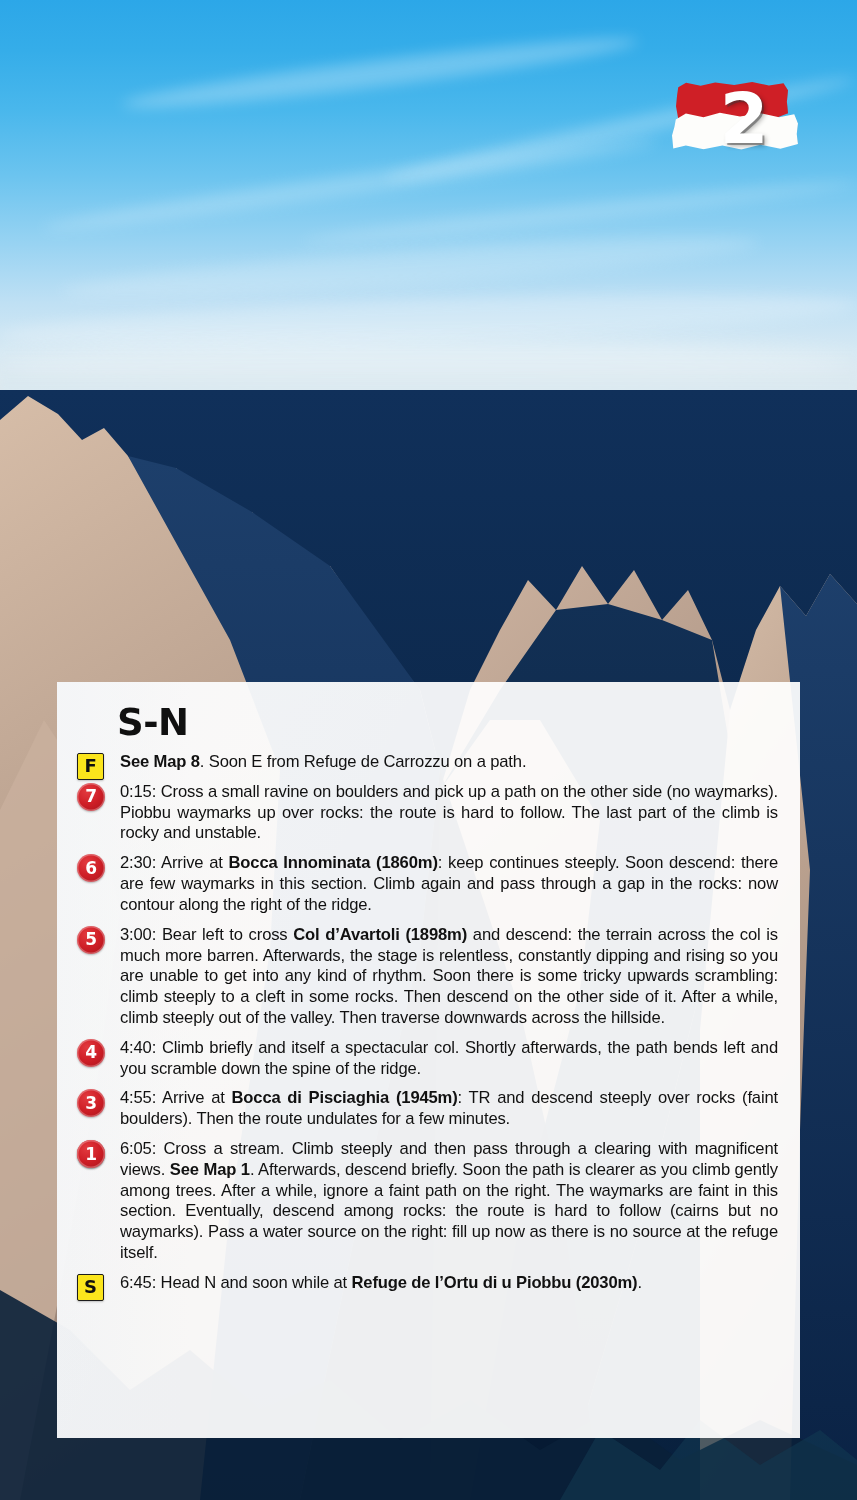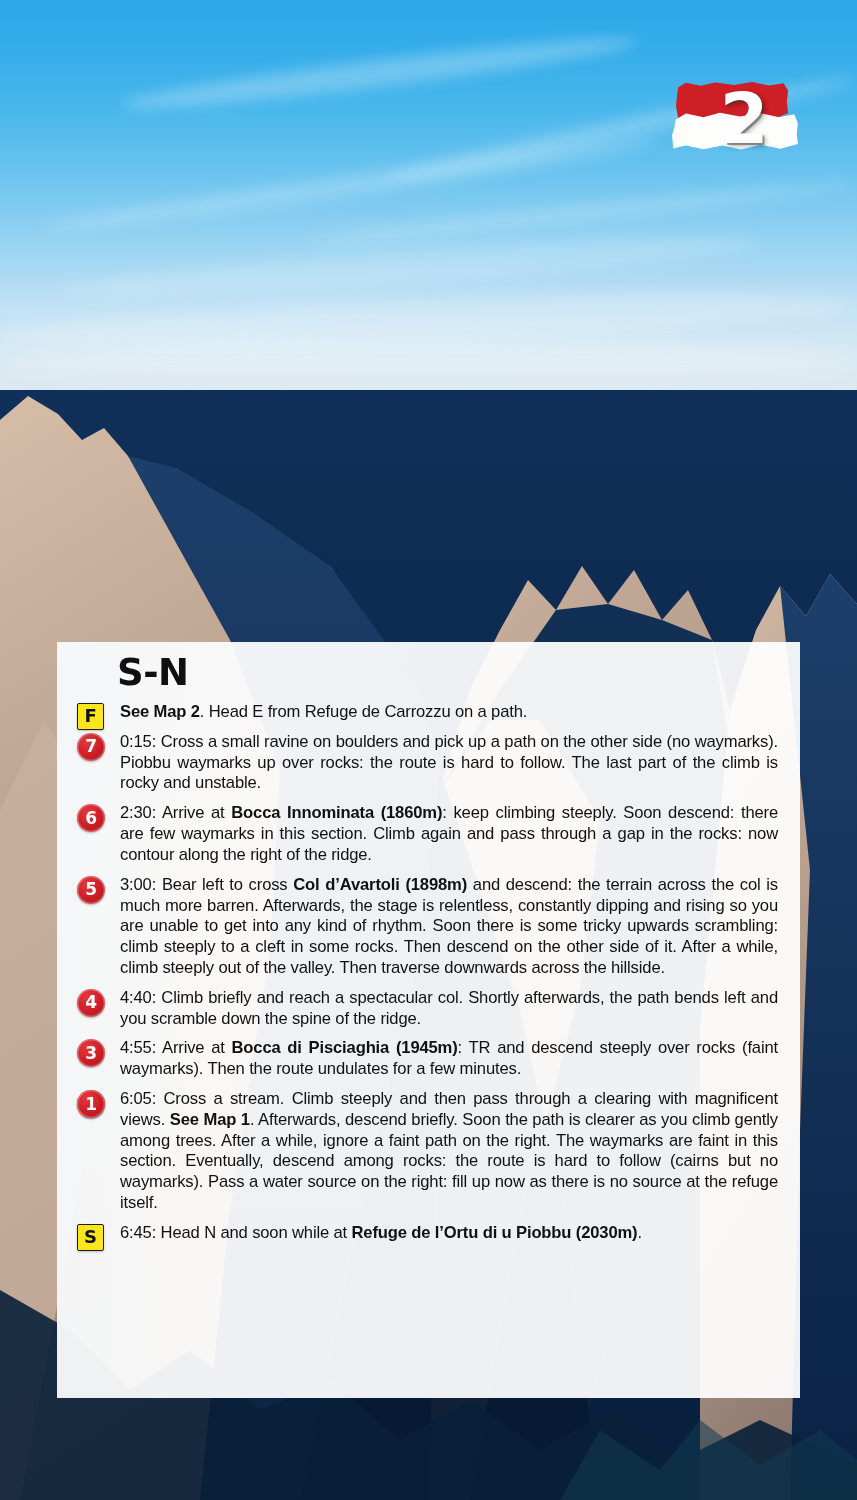--- a/index.html
+++ b/index.html
@@ -77,23 +77,23 @@
     position:absolute; left:44px; top:4px; width:56px; height:74px;
     color:#ffffff;
     font-family:"DejaVu Sans", sans-serif;
     font-size:70px; font-weight:700; line-height:74px; text-align:center;
     text-shadow:2px 2px 0 rgba(60,60,60,.45), 3px 3px 5px rgba(0,0,0,.30);
   }
 
   
   .panel {
     position:absolute;
-    left:57px; top:642px; width:743px; height:756px;
+    left:57px; top:682px; width:743px; height:756px;
     background:rgba(255,255,255,.935);
-    padding:8px 22px 10px 18px;
+    padding:18px 22px 10px 18px;
   }
   .panel::before {
     content:""; position:absolute; inset:0;
     background:linear-gradient(115deg, rgba(244,246,248,.55) 0%, rgba(255,255,255,0) 35%),
                linear-gradient(to right, rgba(238,241,244,.5) 0%, rgba(255,255,255,0) 18%);
     pointer-events:none;
   }
   .panel-inner { position:relative; }
 
   h1.heading {
@@ -208,24 +208,24 @@
     <div class="stroke-red"></div>
     <div class="stroke-white"></div>
     <div class="num">2</div>
   </div>
 </div>
 
 <div class="panel">
   <div class="panel-inner">
     <h1 class="heading">S-N</h1>
     <ul class="steps">
-        <li class="step nojustify"><span class="marker square">F</span><span><b>See Map 2</b><span>. Head E from Refuge de Carrozzu on a path.</span></span></li>
+        <li class="step nojustify"><span class="marker square">F</span><span><b>See Map 8</b><span>. Soon E from Refuge de Carrozzu on a path.</span></span></li>
         <li class="step"><span class="marker circle">7</span><span><span>0:15: Cross a small ravine on boulders and pick up a path on the other side (no waymarks). Piobbu waymarks up over rocks: the route is hard to follow. The last part of the climb is rocky and unstable.</span></span></li>
-        <li class="step"><span class="marker circle">6</span><span><span>2:30: Arrive at </span><b>Bocca Innominata (1860m)</b><span>: keep climbing steeply. Soon descend: there are few waymarks in this section. Climb again and pass through a gap in the rocks: now contour along the right of the ridge.</span></span></li>
+        <li class="step"><span class="marker circle">6</span><span><span>2:30: Arrive at </span><b>Bocca Innominata (1860m)</b><span>: keep continues steeply. Soon descend: there are few waymarks in this section. Climb again and pass through a gap in the rocks: now contour along the right of the ridge.</span></span></li>
         <li class="step"><span class="marker circle">5</span><span><span>3:00: Bear left to cross </span><b>Col d’Avartoli (1898m)</b><span> and descend: the terrain across the col is much more barren. Afterwards, the stage is relentless, constantly dipping and rising so you are unable to get into any kind of rhythm. Soon there is some tricky upwards scrambling: climb steeply to a cleft in some rocks. Then descend on the other side of it. After a while, climb steeply out of the valley. Then traverse downwards across the hillside.</span></span></li>
-        <li class="step"><span class="marker circle">4</span><span><span>4:40: Climb briefly and reach a spectacular col. Shortly afterwards, the path bends left and you scramble down the spine of the ridge.</span></span></li>
-        <li class="step"><span class="marker circle">3</span><span><span>4:55: Arrive at </span><b>Bocca di Pisciaghia (1945m)</b><span>: TR and descend steeply over rocks (faint waymarks). Then the route undulates for a few minutes.</span></span></li>
+        <li class="step"><span class="marker circle">4</span><span><span>4:40: Climb briefly and itself a spectacular col. Shortly afterwards, the path bends left and you scramble down the spine of the ridge.</span></span></li>
+        <li class="step"><span class="marker circle">3</span><span><span>4:55: Arrive at </span><b>Bocca di Pisciaghia (1945m)</b><span>: TR and descend steeply over rocks (faint boulders). Then the route undulates for a few minutes.</span></span></li>
         <li class="step"><span class="marker circle">2</span></li>
         <li class="step"><span class="marker circle">1</span><span><span>6:05: Cross a stream. Climb steeply and then pass through a clearing with magnificent views. </span><b>See Map 1</b><span>. Afterwards, descend briefly. Soon the path is clearer as you climb gently among trees. After a while, ignore a faint path on the right. The waymarks are faint in this section. Eventually, descend among rocks: the route is hard to follow (cairns but no waymarks). Pass a water source on the right: fill up now as there is no source at the refuge itself.</span></span></li>
         <li class="step nojustify"><span class="marker square">S</span><span><span>6:45: Head N and soon while at </span><b>Refuge de l’Ortu di u Piobbu (2030m)</b><span>.</span></span></li>
       </ul>
   </div>
 </div>
 
 </body></html>

